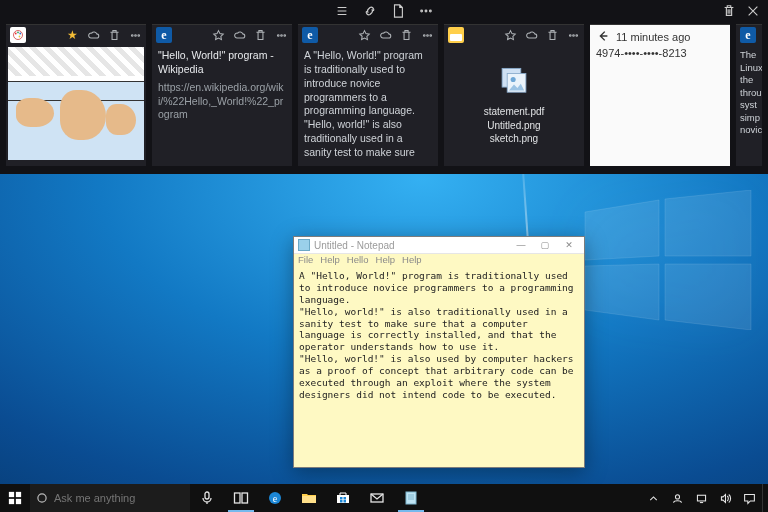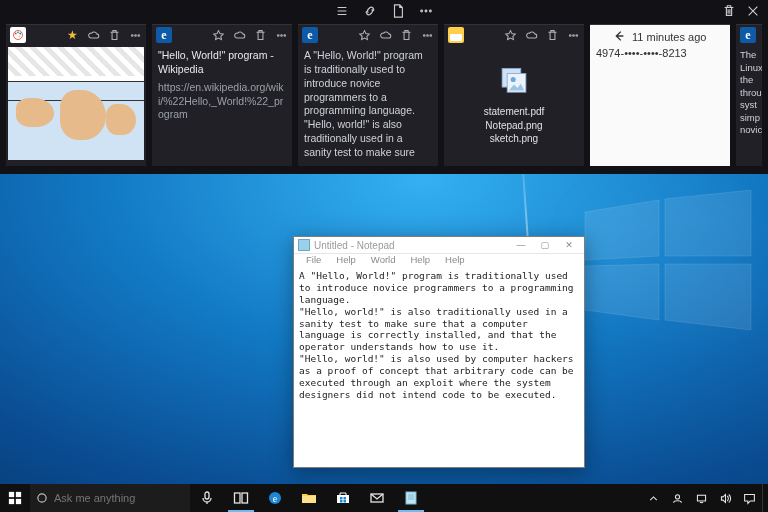--- a/index.html
+++ b/index.html
@@ -63,39 +63,39 @@
       linear-gradient(180deg,#fff 0 30%, #cfe3f4 30% 100%);
     position:relative;
   }
   .map-thumb::before{content:""; position:absolute; left:0; right:0; top:0; height:26%;
     background:repeating-linear-gradient(45deg,#fff 0 5px,#e6e6e6 5px 10px);}
   .map-thumb .land{position:absolute;background:#e6ba8a;border-radius:40% 60% 55% 45%;}
   .files-thumb { flex:1; display:flex; flex-direction:column; align-items:center; justify-content:center; gap:6px;}
   .files-thumb svg { width:34px; height:34px; }
   .files-list { font-size:10px; text-align:center; line-height:1.35; color:#e0e2e4;}
   .card.white { background:#fafafa; color:#333; }
-  .card.white .back { display:flex; align-items:center; gap:6px; padding:4px 6px 2px 22px; }
+  .card.white .back { display:flex; align-items:center; gap:6px; padding:4px 6px 2px 6px; }
   .card.white .back svg{width:14px;height:14px;stroke:#333;fill:none;stroke-width:1.6;}
   .card.white .masked { padding:0 6px; font-size:11px;}
   .card-cut { width:26px; min-width:26px;}
   .card-cut .card-body{ padding:4px 4px;}
   .star-gold{ color:#f3bc36; font-size:12px;}
   
   .notepad {
     position:absolute; left:293px; top:236px; width:292px; height:232px; z-index:6;
-    background:#ffffff; border:1px solid #7c7c7c; box-shadow:0 4px 20px rgba(0,0,0,.35);
+    background:#fef9c3; border:1px solid #7c7c7c; box-shadow:0 4px 20px rgba(0,0,0,.35);
     display:flex; flex-direction:column;
   }
   .np-title { height:17px; background:#fff; display:flex; align-items:center; padding:0 4px; gap:4px; border-bottom:1px solid #e6e6e6;}
   .np-title .npicon { width:12px; height:12px; background:#9ad0ea; border:1px solid #6aa8c6;}
   .np-title .t { color:#9b9b9b; font-size:10px;}
   .np-title .winbtns { margin-left:auto; display:flex; gap:2px;}
   .np-title .wb { width:22px; height:13px; display:flex; align-items:center; justify-content:center; font-size:9px; color:#8a8a8a; cursor:pointer;}
   .np-menu { height:14px; padding:0 4px; display:flex; gap:7px; font-size:9.5px; color:#8a8a8a;}
-  .np-menu span{cursor:pointer;margin-left:8px;}
+  .np-menu span{cursor:pointer;}
   .np-body { flex:1; padding:2px 5px 4px 5px; font-family:Consolas,monospace; font-size:9.5px; color:#222; line-height:1.25; white-space:pre-wrap;}
   
   .taskbar {
     position:absolute; left:0; right:0; bottom:0; height:28px; z-index:10;
     background:#101010; display:flex; align-items:center; color:#fff;
   }
   .tb-start { width:30px; height:28px; display:flex; align-items:center; justify-content:center; cursor:pointer;}
   .tb-start svg{width:14px;height:14px;}
   .tb-search { display:flex; align-items:center; height:28px; background:#1c1c1c; width:160px; gap:6px; padding:4px 6px;}
   .tb-search svg{width:12px;height:12px;stroke:#bbb;fill:none;stroke-width:1.6;}
@@ -295,21 +295,21 @@
       </div>
       <div class="files-thumb">
         <svg viewBox="0 0 40 40">
           <rect x="6" y="4" width="22" height="22" fill="#cfe1f4" stroke="#88aacb"></rect>
           <rect x="12" y="10" width="22" height="22" fill="#eaf3fb" stroke="#88aacb"></rect>
           <circle cx="19" cy="17" r="3" fill="#6fa7d6"></circle>
           <path d="M14 30l6-7 4 4 4-5 4 8z" fill="#9bc3e4"></path>
         </svg>
         <div class="files-list">
           <div>statement.pdf</div>
-          <div>Notepad.png</div>
+          <div>Untitled.png</div>
           <div>sketch.png</div>
         </div>
       </div>
     </div>
 
     <div class="card white">
       <div class="back">
         <span><svg viewBox="0 0 16 16">
               <path d="M10 3 5 8l5 5M5 8h8"></path>
             </svg></span>
@@ -334,21 +334,21 @@
     <span class="t">Untitled - Notepad</span>
     <div class="winbtns">
       <span class="wb">—</span>
       <span class="wb">▢</span>
       <span class="wb">✕</span>
     </div>
   </div>
   <div class="np-menu">
     <span>File</span>
     <span>Help</span>
-    <span>World</span>
+    <span>Hello</span>
     <span>Help</span>
     <span>Help</span>
   </div>
   <div class="np-body">A "Hello, World!" program is traditionally used to introduce novice programmers to a programming language.
 "Hello, world!" is also traditionally used in a sanity test to make sure that a computer language is correctly installed, and that the operator understands how to use it.
 "Hello, world!" is also used by computer hackers as a proof of concept that arbitrary code can be executed through an exploit where the system designers did not intend code to be executed.</div>
 </div>
 
 <div class="taskbar">
   <div class="tb-start">

